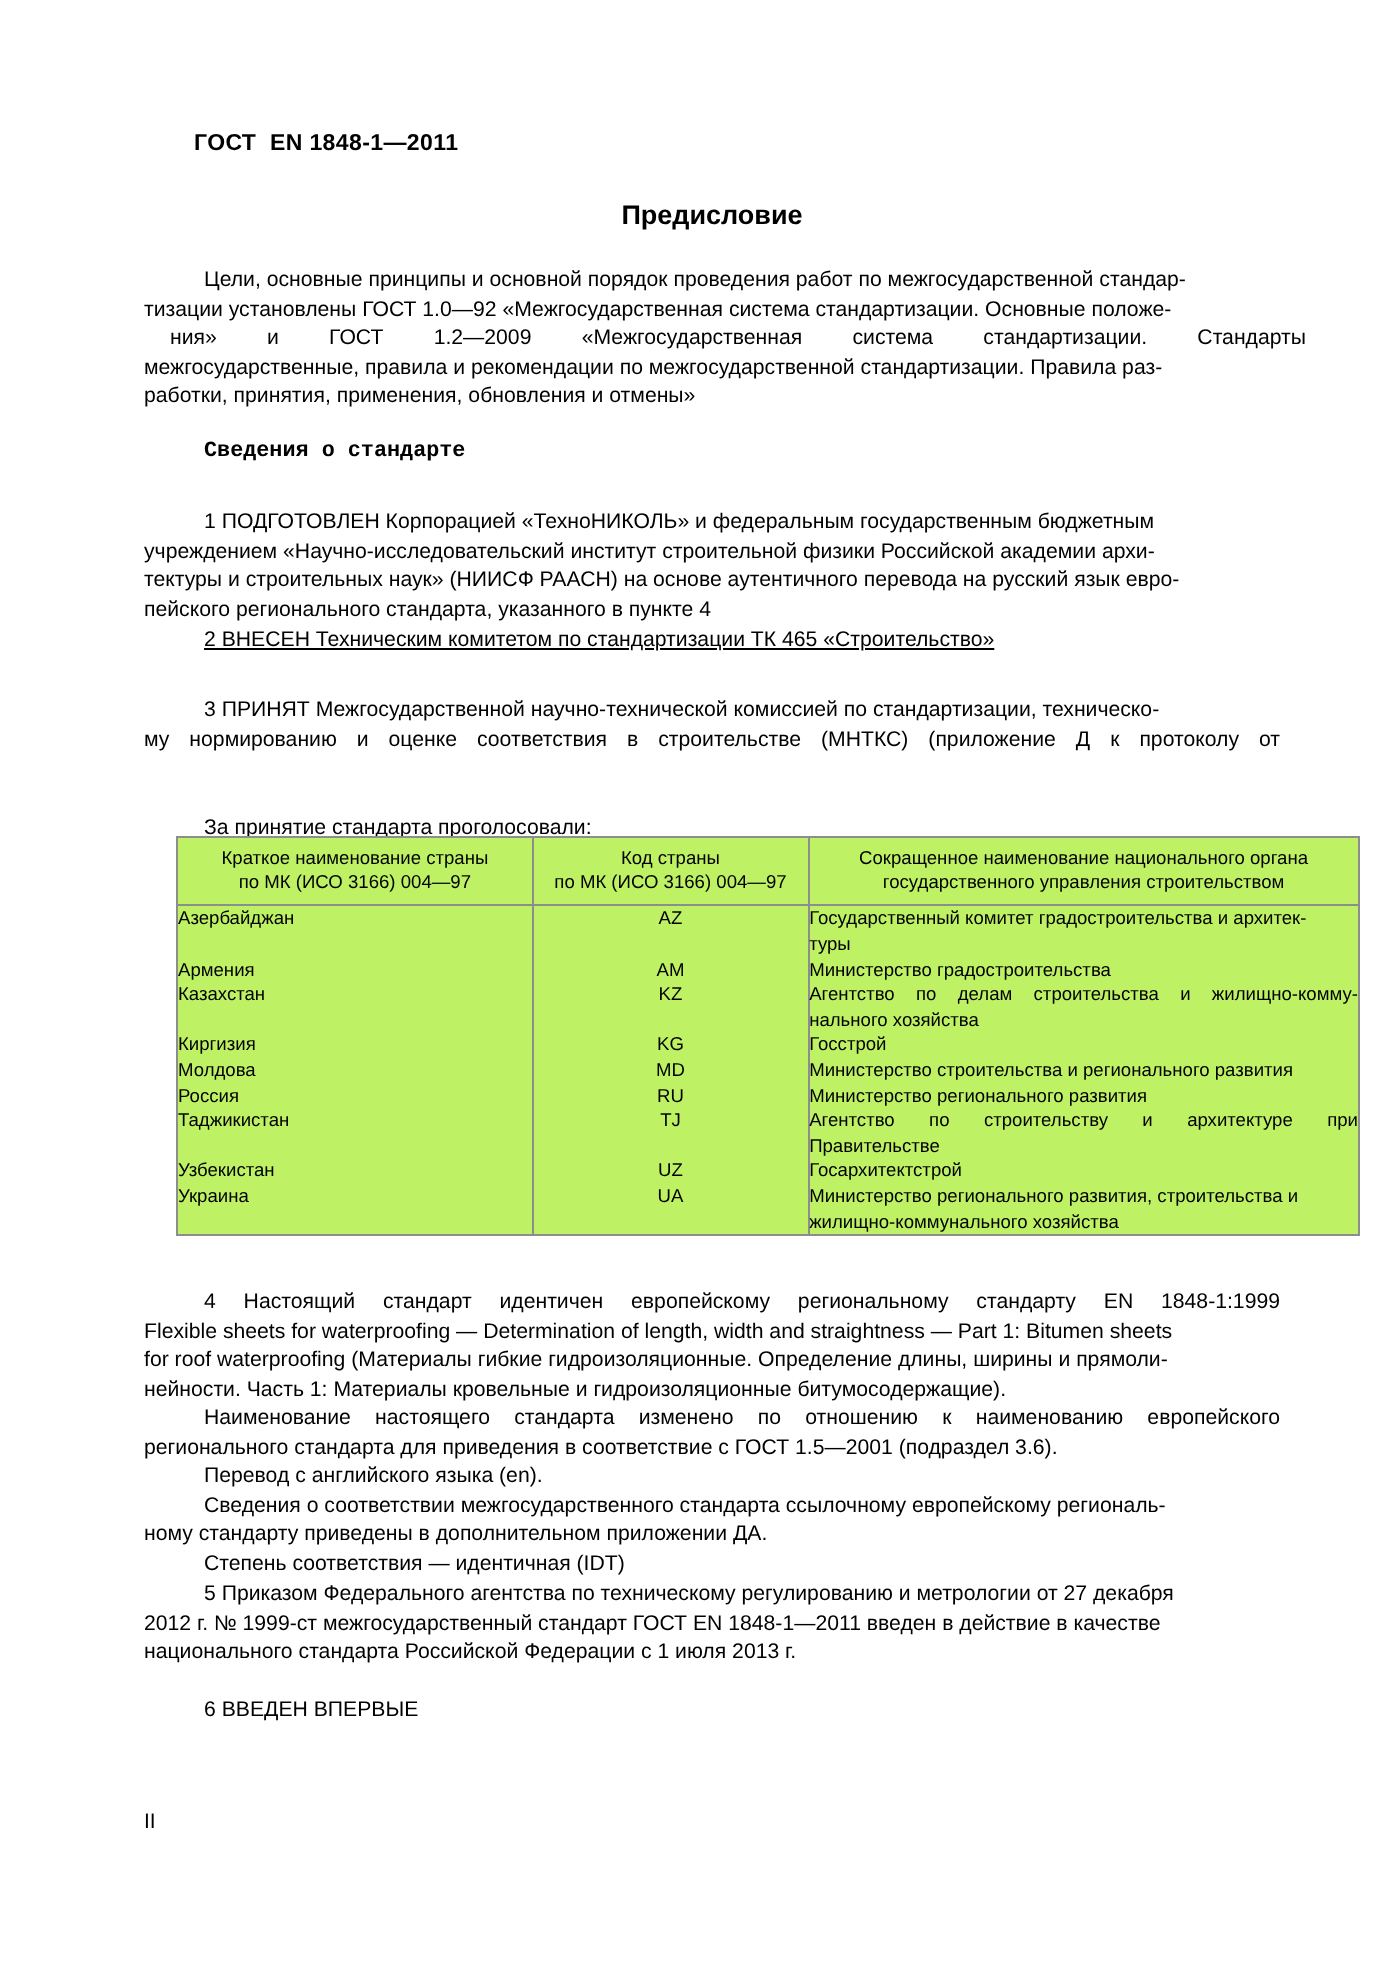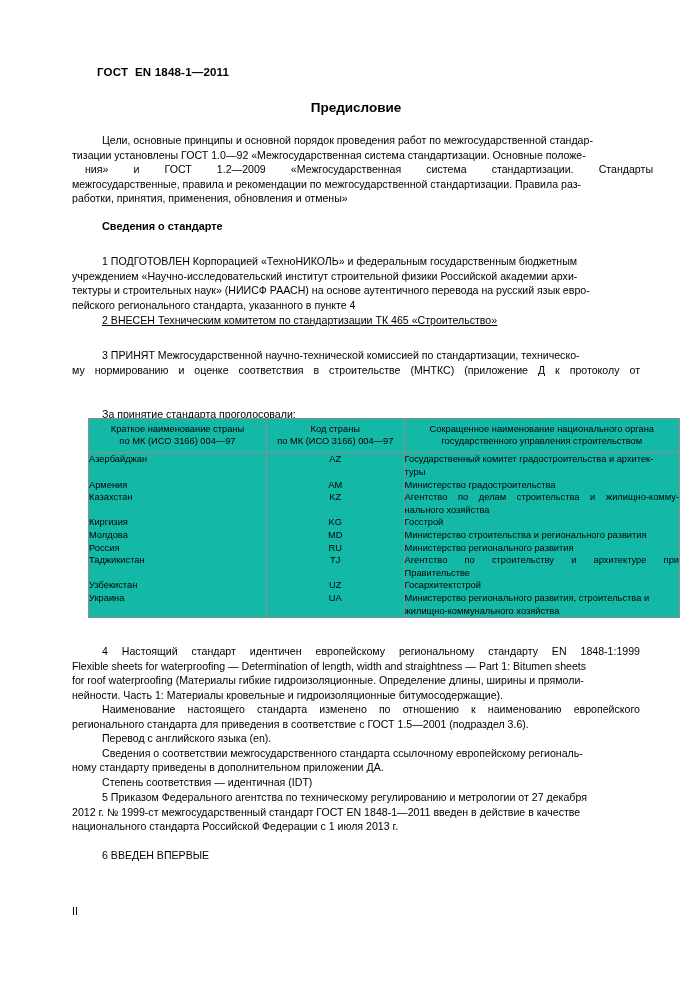--- a/index.html
+++ b/index.html
@@ -61,32 +61,33 @@
     text-align: left;
   }
   .ind {
     display: inline-block;
     width: 30px;
   }
   .subhead {
     margin: 0;
     font-weight: bold;
     font-size: 10.9px;
+    font-family: Liberation Mono, monospace;
   }
   
   .vote-table {
     position: absolute;
     left: 88px;
     top: 418px;
     width: 592px;
     border: 1px solid #8d8d8d;
     border-collapse: collapse;
     font-size: 9.3px;
     line-height: 12.6px;
-    background: #14b8a6;
+    background: #bef264;
   }
   .vote-table td, .vote-table th {
     border: 1px solid #8d8d8d;
     padding: 0;
     vertical-align: top;
   }
   .vote-table thead th {
     font-weight: normal;
     text-align: center;
     padding: 4px 4px 5px 4px;

